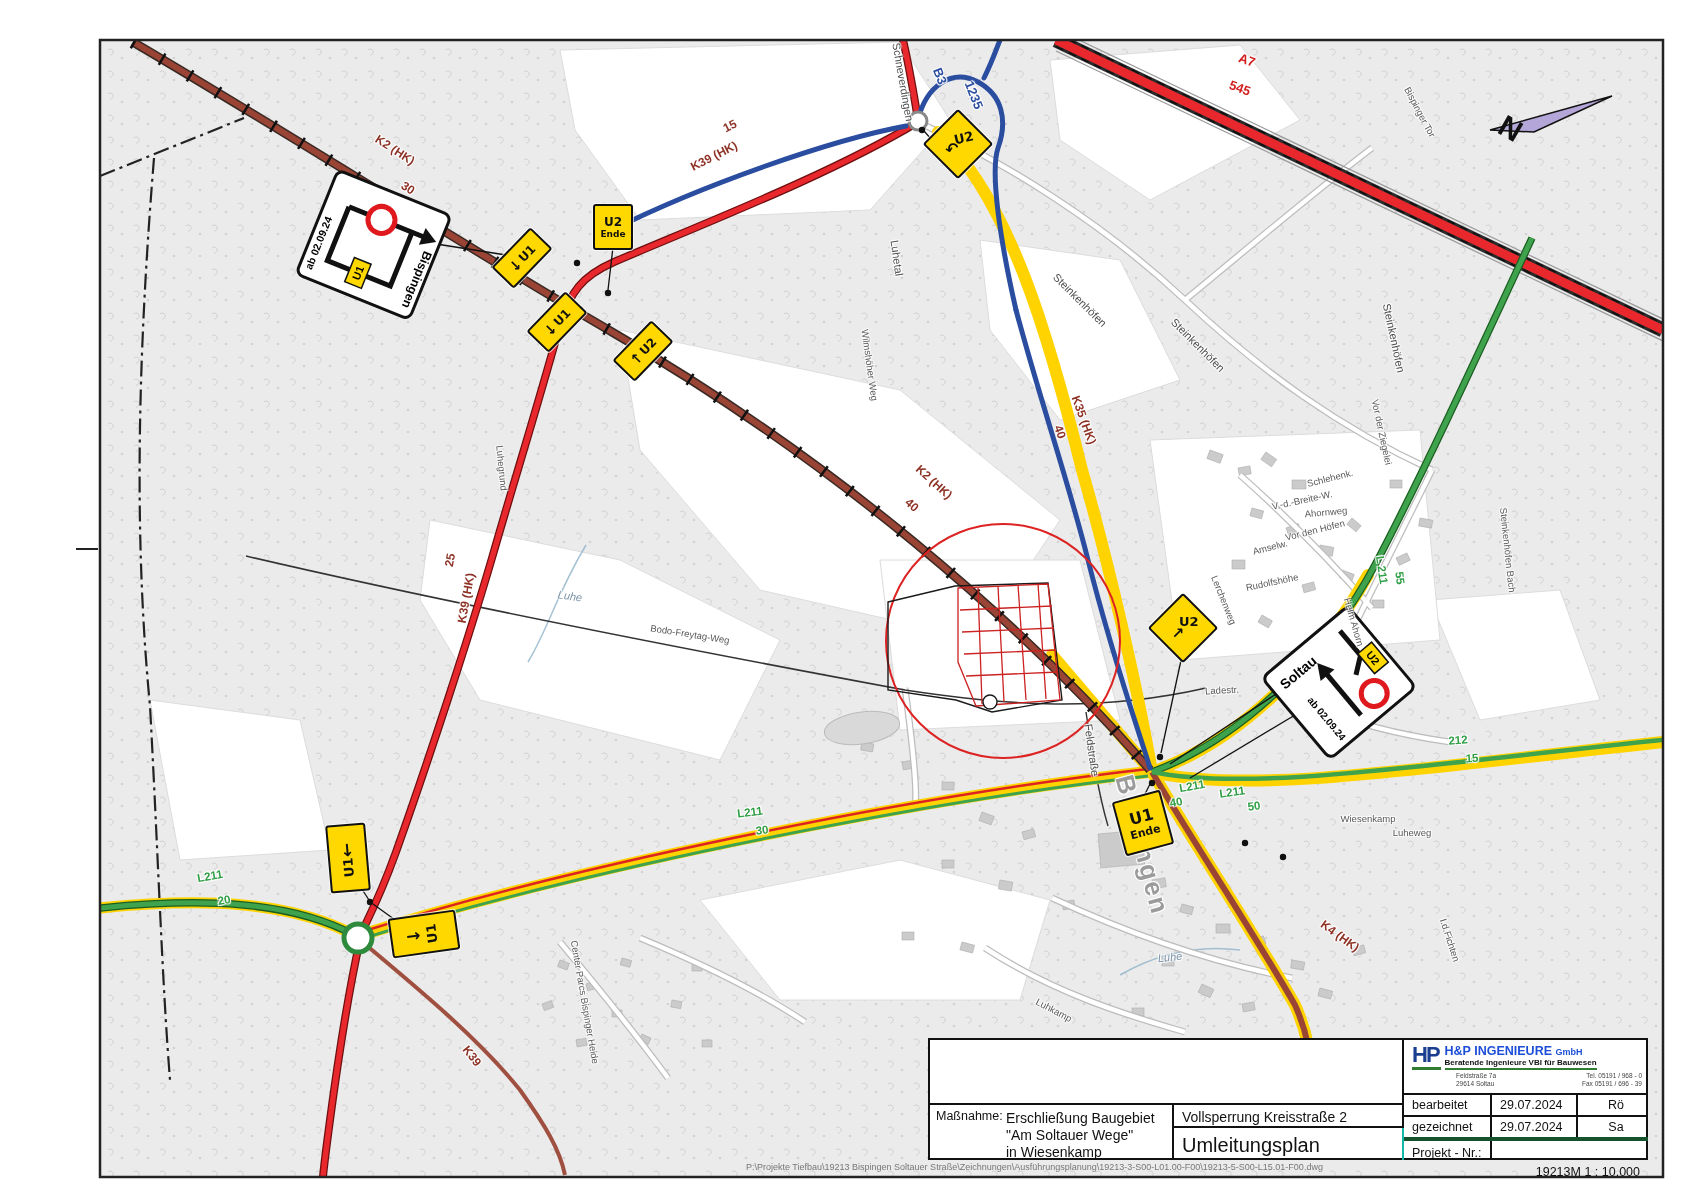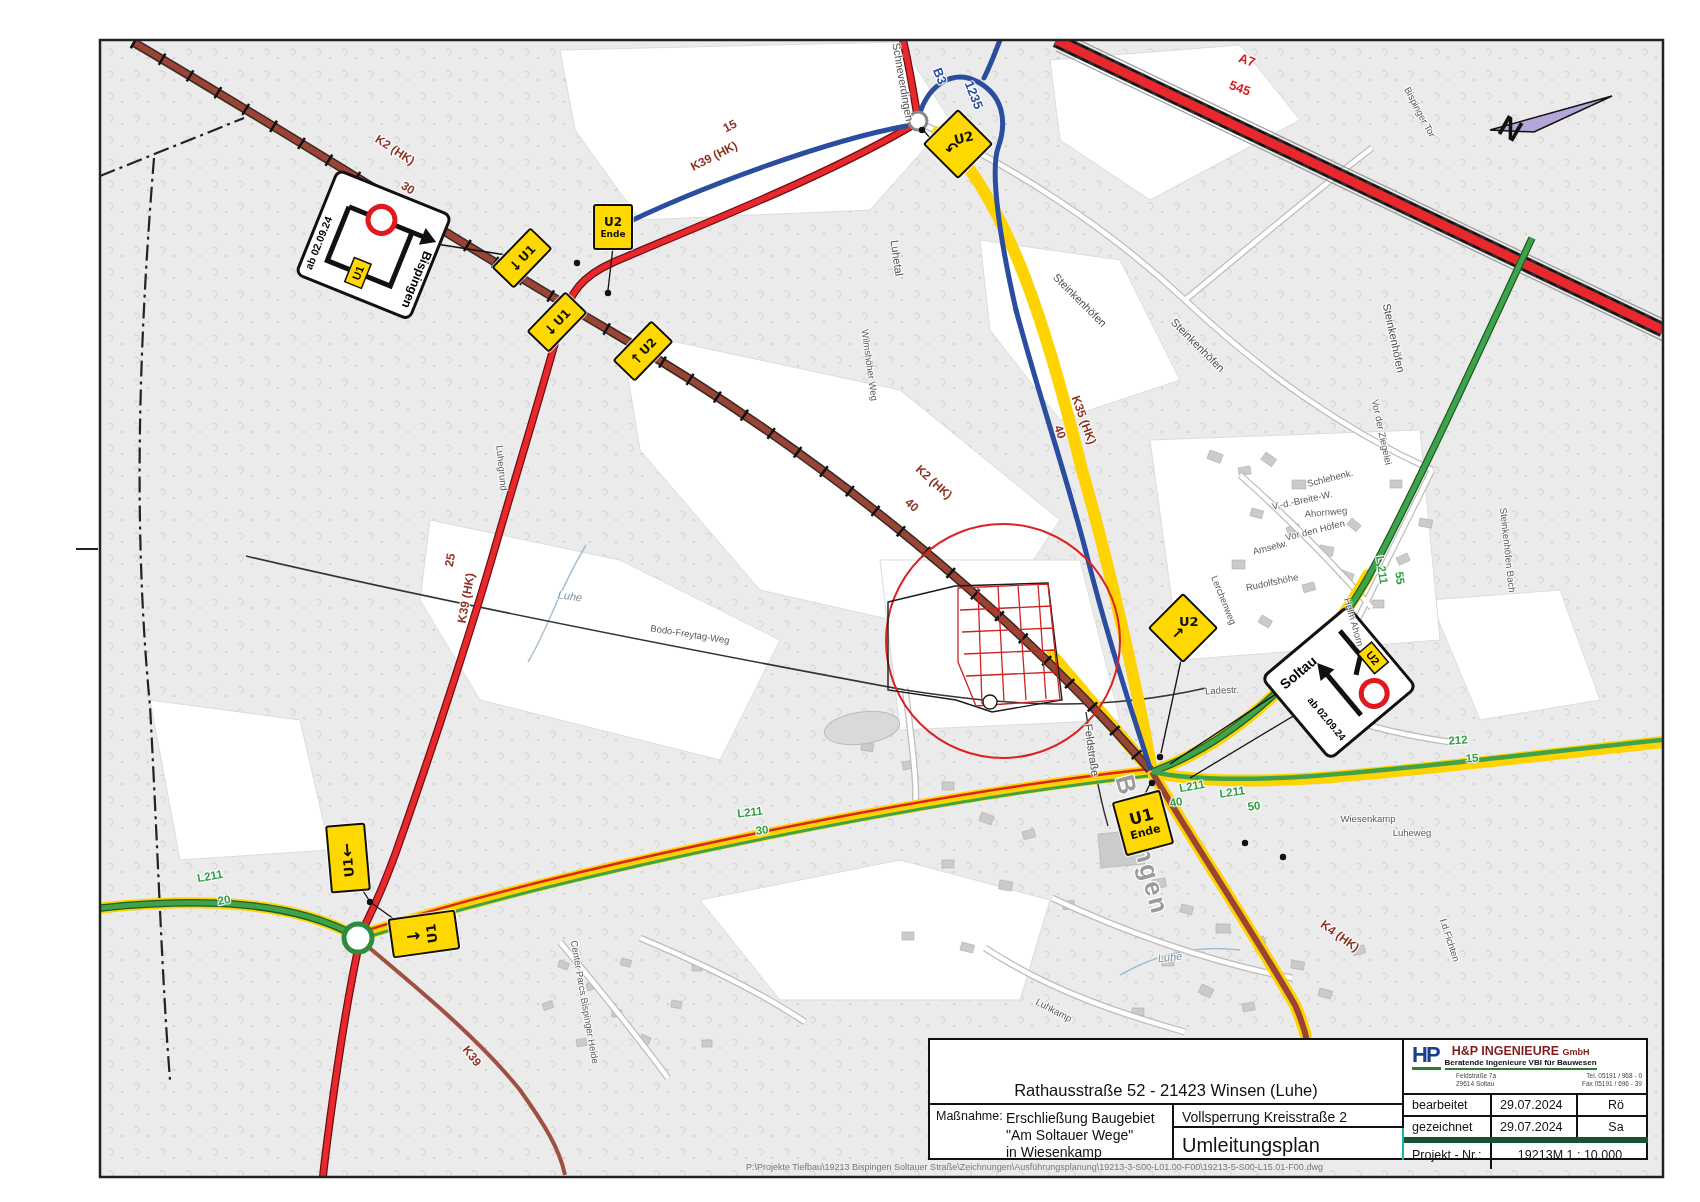--- a/index.html
+++ b/index.html
@@ -40,34 +40,34 @@
   .cellB{left:0;top:65px;width:244px;height:55px;border-right:2px solid #111;}
   .measure{position:absolute;left:76px;top:5px;font-size:14px;line-height:1.22;}
   .cellC1{left:244px;top:65px;width:230px;height:23px;border-right:2px solid #111;border-bottom:2px solid #111;
           font-size:14px;padding:4px 0 0 8px;}
   .cellC2{left:244px;top:88px;width:230px;height:32px;border-right:2px solid #14b8a6;
           font-size:20px;padding:6px 0 0 8px;}
   .cellD{left:474px;top:0;width:244px;height:53px;}
   .hp{display:flex;gap:4px;padding:5px 4px 0 8px;}
   .hp-logo{font-size:22px;font-weight:bold;color:#1a3f8f;line-height:.9;letter-spacing:-2px;
            border-bottom:3px solid #2e7d32;padding:0 2px 1px 0;}
-  .hp-n1{font-size:12.5px;font-weight:bold;color:#7f1d1d;line-height:1.05;text-align:center;}
+  .hp-n1{font-size:12.5px;font-weight:bold;color:#1d4ed8;line-height:1.05;}
   .hp-n1 .gmbh{font-size:9px;}
   .hp-n2{font-size:8px;font-weight:bold;color:#111;}
   .hp-rule{height:2px;background:#2e7d32;margin-top:1px;}
   .hp-foot{display:flex;justify-content:space-between;padding:2px 6px 0 52px;}
   .hp-addr{font-size:6.5px;color:#444;line-height:1.25;}
   .hp-tel{font-size:6.5px;color:#444;text-align:right;line-height:1.25;}
   .trow{position:absolute;left:474px;width:244px;height:22px;border-top:2px solid #111;display:flex;}
   .trow .tc1{width:88px;border-right:2px solid #111;font-size:12.5px;padding:3px 0 0 8px;box-sizing:border-box;}
   .trow .tc2{width:86px;border-right:2px solid #111;font-size:12.5px;padding:3px 0 0 8px;box-sizing:border-box;}
   .trow .tc3{flex:1;font-size:12.5px;padding:3px 0 0 6px;text-align:center;}
-  .trow3{position:absolute;left:474px;width:244px;height:26px;border-top:6px solid #14532d;display:flex;top:97px;}
+  .trow3{position:absolute;left:474px;width:244px;height:26px;border-top:4px solid #14532d;display:flex;top:97px;flex-direction:column;}
   .trow3 .tc1{width:88px;border-right:2px solid #111;font-size:12.5px;padding:5px 0 0 8px;box-sizing:border-box;}
-  .trow3 .tc2{flex:1;font-size:12.5px;padding:5px 8px 0 8px;display:flex;justify-content:center;}
+  .trow3 .tc2{flex:1;font-size:12.5px;padding:5px 8px 0 8px;display:flex;justify-content:flex-end;}
   #fpath{position:absolute;left:746px;top:1162px;font-size:9px;color:#777;}
 </style>
 </head>
 <body>
 
 <div id="page">
 
 <svg id="mapsvg" width="1700" height="1202" viewBox="0 0 1700 1202">
   <defs>
     <pattern id="dots" width="26" height="22" patternUnits="userSpaceOnUse">
@@ -419,21 +419,20 @@
         <span style="font-size: 13px; transform: rotate(-90deg);">U1</span>
       </div>
       <div class="us" style="left: 424px; top: 934px; width: 64px; height: 36px; flex-direction: row; transform: translate(-50%, -50%) rotate(-8deg);">
         <span style="font-size: 17px;">→</span>
         <span style="font-size: 13px; transform: rotate(-90deg);">U1</span>
       </div>
     </div>
 
 <div id="tblock">
   <div class="cell cellA">
-    <div class="addr">Rathausstraße 52 - 21423 Winsen (Luhe)</div>
   </div>
 
   <div class="cell cellB">
     <div class="lblsm">Maßnahme:</div>
     <div class="measure">
       <div>Erschließung Baugebiet</div>
       <div>"Am Soltauer Wege"</div>
       <div>in Wiesenkamp</div>
     </div>
   </div>

